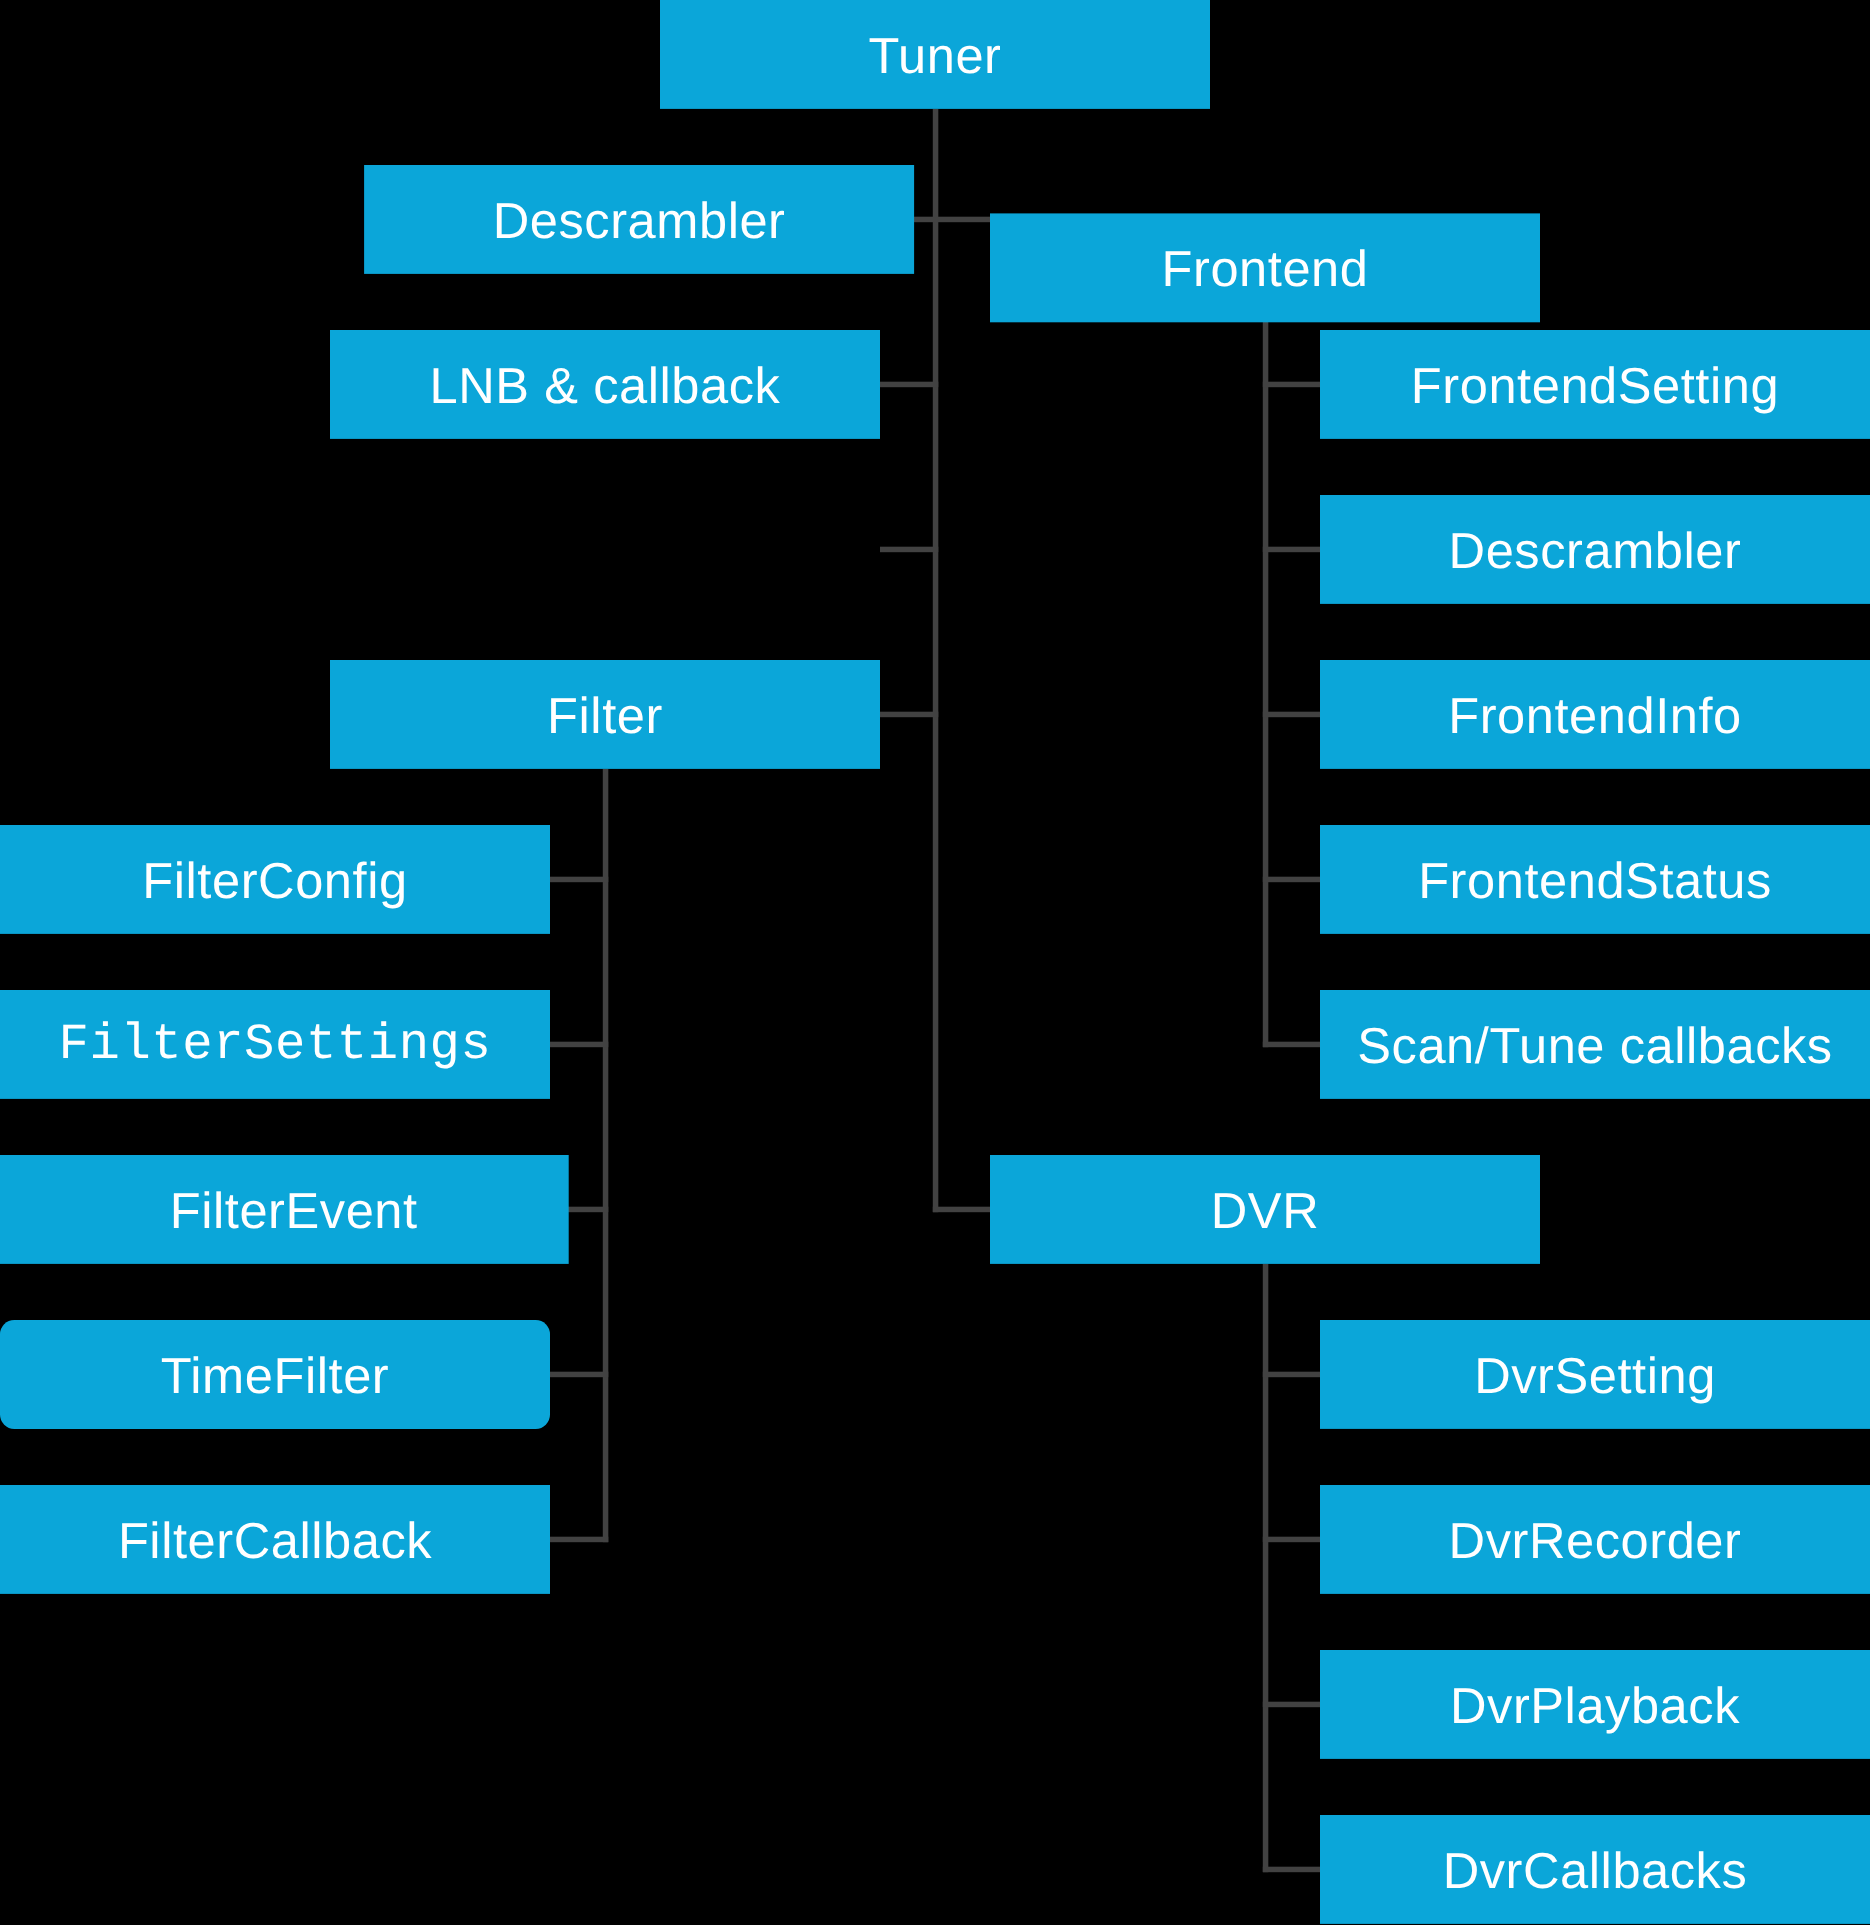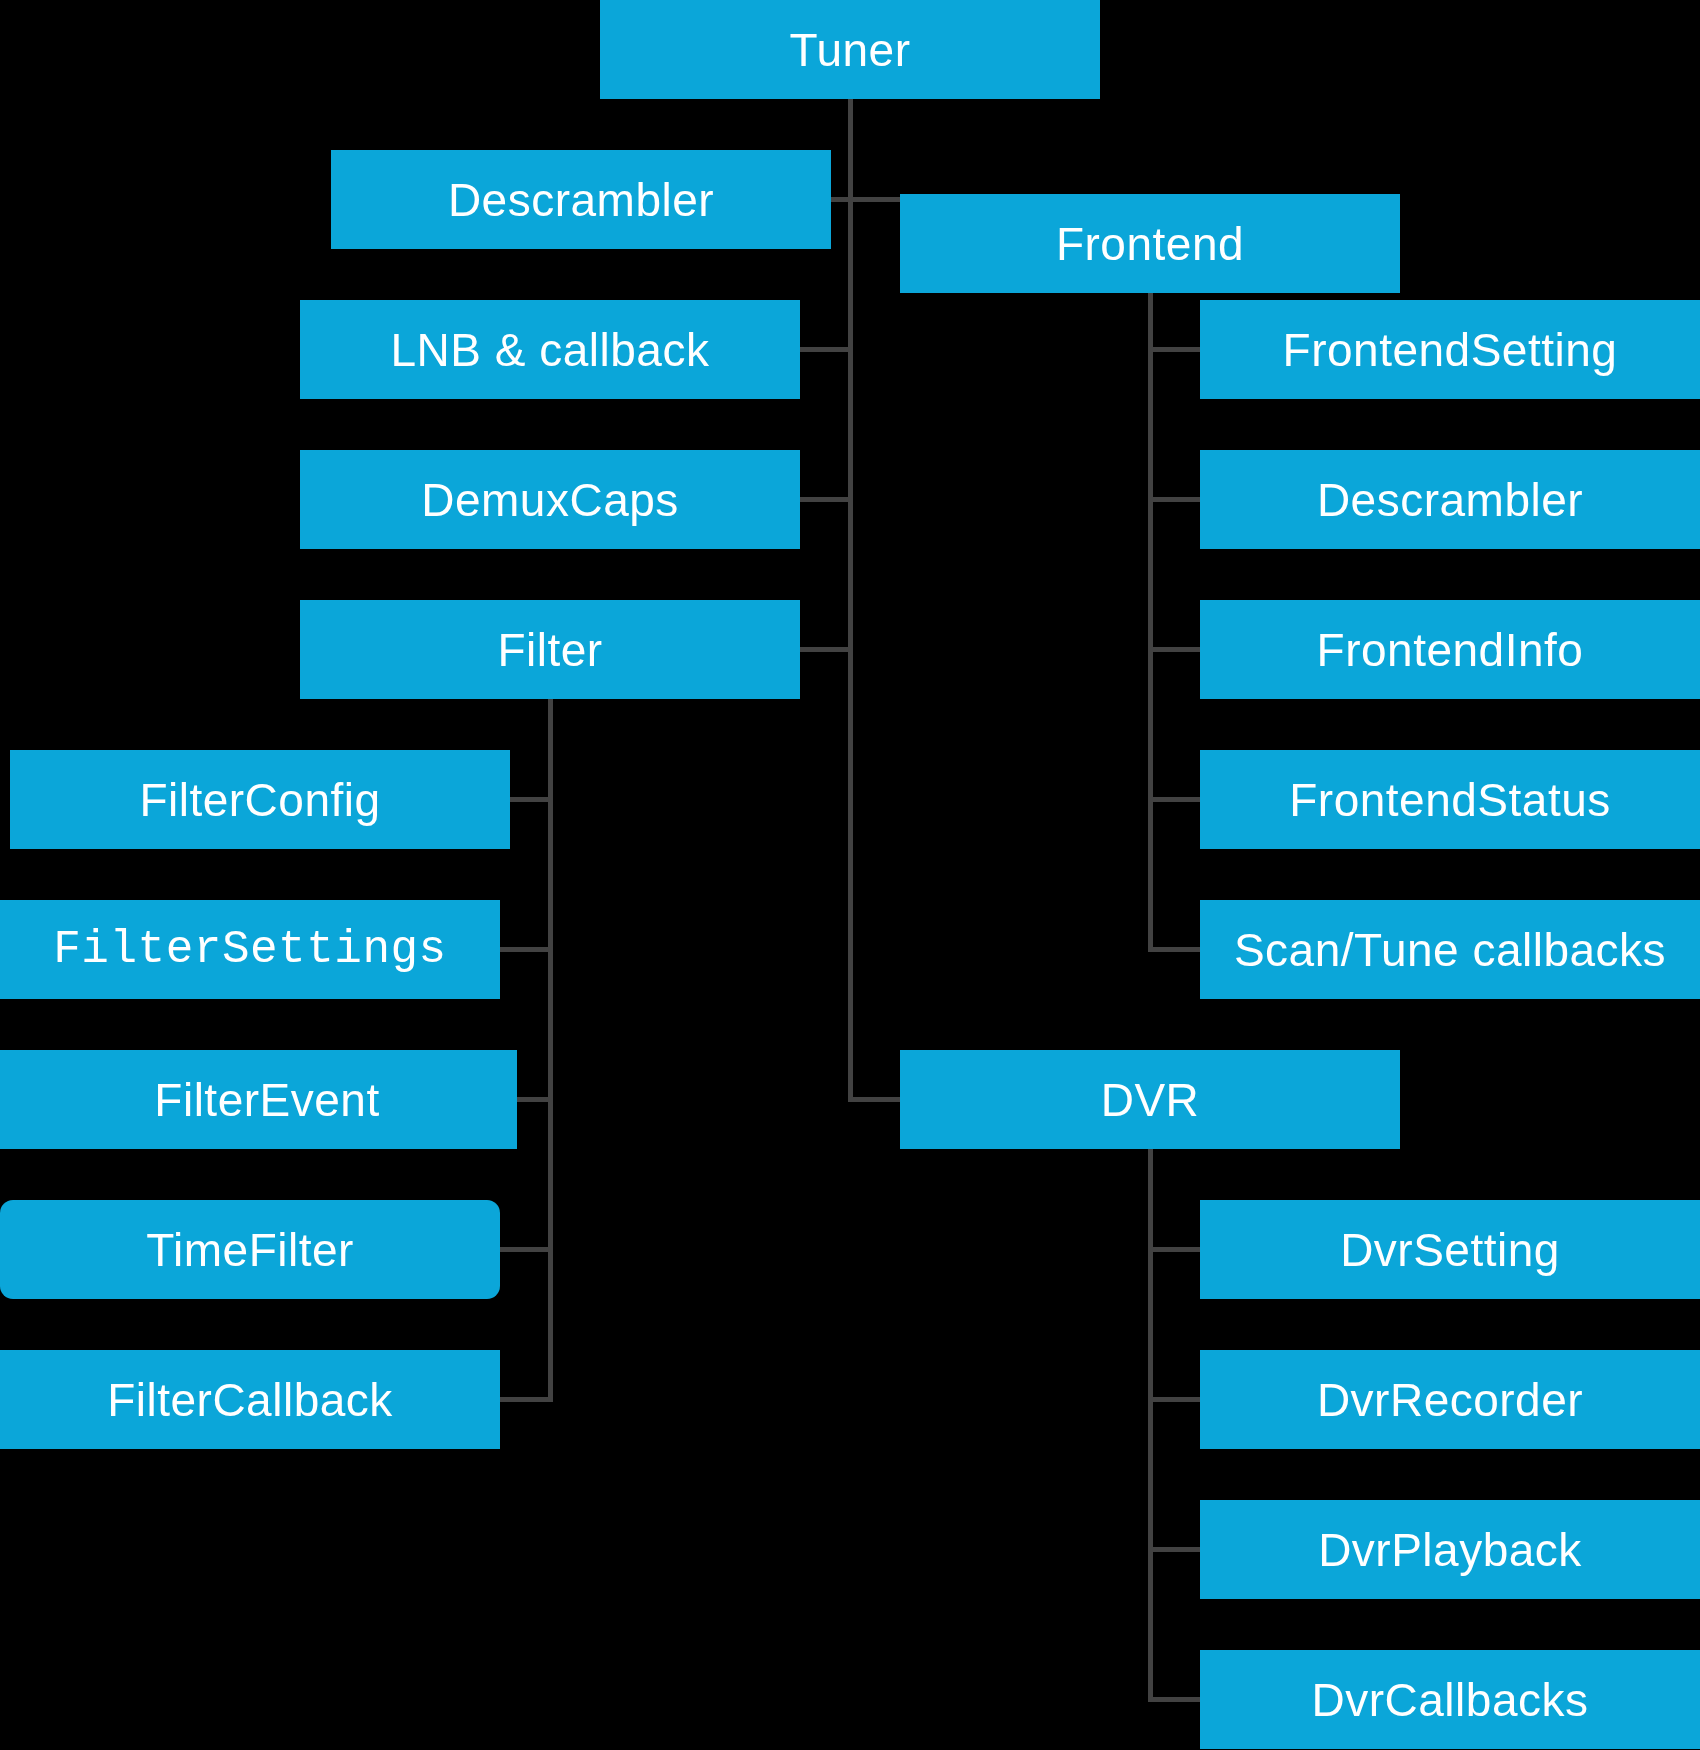--- a/index.html
+++ b/index.html
@@ -69,24 +69,23 @@
   <div class="line vline" style="left:1148px;top:1149px;height:553px;"></div>
   <div class="line hline" style="left:1148px;top:1247px;width:52px;"></div>
   <div class="line hline" style="left:1148px;top:1397px;width:52px;"></div>
   <div class="line hline" style="left:1148px;top:1547px;width:52px;"></div>
   <div class="line hline" style="left:1148px;top:1697px;width:52px;"></div>
 
   <div class="node" style="left:600px;top:0px;">Tuner</div>
 
   <div class="node" style="left:300px;top:150px;margin-left:31px;">Descrambler</div>
   <div class="node" style="left:300px;top:300px;">LNB &amp; callback</div>
-  <div class="node" style="left:300px;top:450px;">DemuxCaps</div>
   <div class="node" style="left:300px;top:600px;">Filter</div>
 
-  <div class="node" style="left:10px;top:750px;">FilterConfig</div>
+  <div class="node" style="left:0px;top:750px;">FilterConfig</div>
   <div class="node" style="left:0px;top:900px;font-family:Liberation Mono, monospace;">FilterSettings</div>
   <div class="node" style="left:0px;top:1050px;padding-left:17px;">FilterEvent</div>
   <div class="node" style="left:0px;top:1200px;border-radius:13px;">TimeFilter</div>
   <div class="node" style="left:0px;top:1350px;">FilterCallback</div>
 
   <div class="node" style="left:900px;top:150px;margin-top:44px;">Frontend</div>
   <div class="node" style="left:1200px;top:300px;">FrontendSetting</div>
   <div class="node" style="left:1200px;top:450px;">Descrambler</div>
   <div class="node" style="left:1200px;top:600px;">FrontendInfo</div>
   <div class="node" style="left:1200px;top:750px;">FrontendStatus</div>

